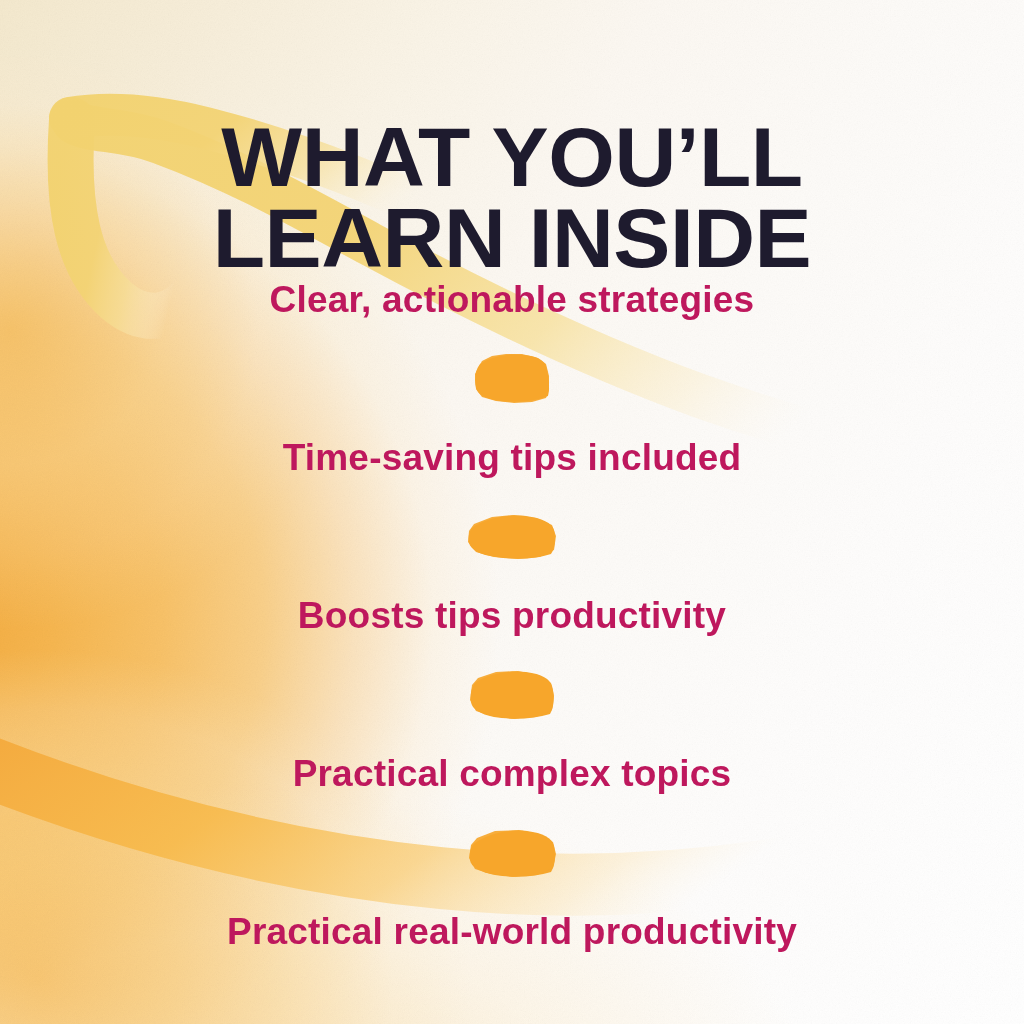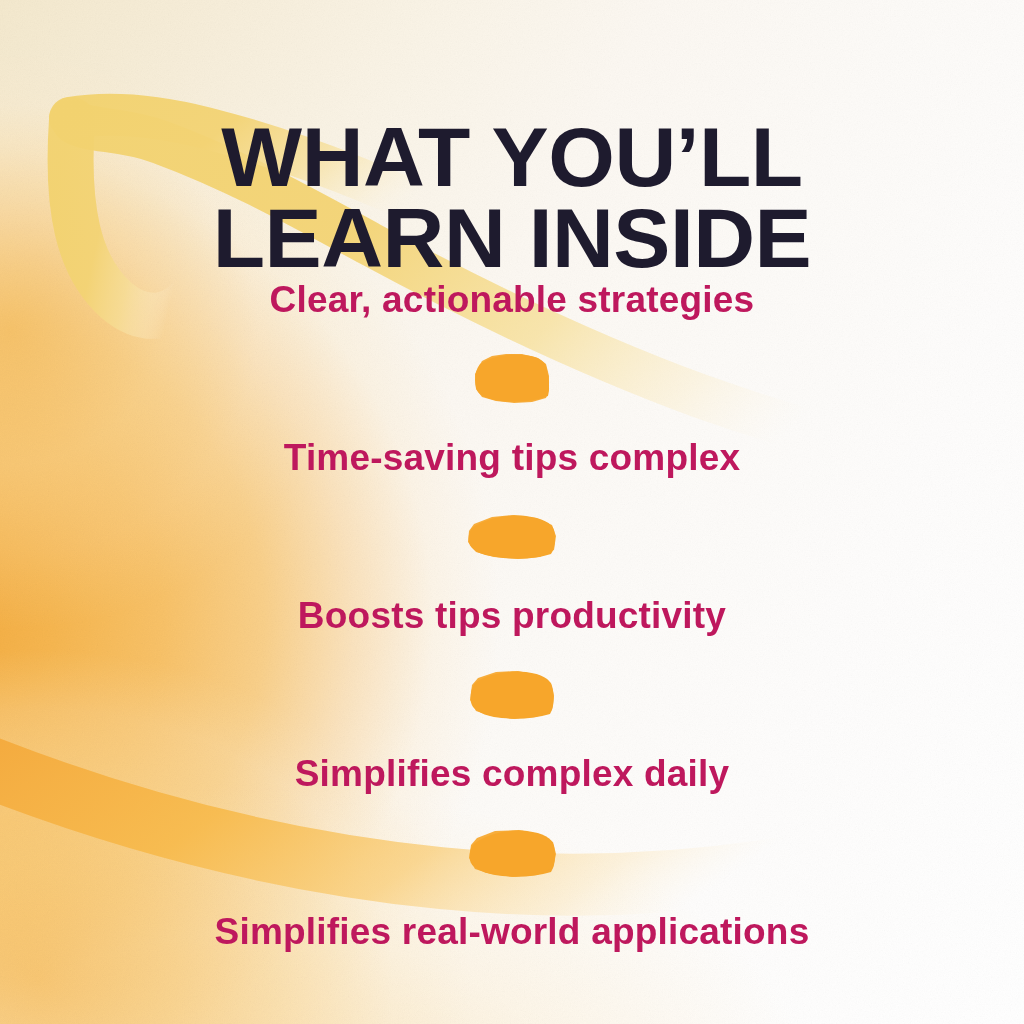--- a/index.html
+++ b/index.html
@@ -207,21 +207,21 @@
       <svg class="sep-blob" width="92" height="56" viewBox="0 0 92 56">
         <path d="M14,14 C24,7 40,3 58,5 C70,6 78,10 80,16
                  C83,26 84,38 82,46 C70,51 52,53 34,51
                  C20,49 12,45 10,38 C8,30 9,20 14,14 Z" fill="#F6A62B"></path>
         <path d="M16,11 L26,6 L40,4 L56,4 L72,8 L80,14 L83,26 L83,40
                  L80,48 L66,52 L48,53 L30,51 L16,47 L10,39 L9,24 Z" fill="#F6A62B" opacity="0.92"></path>
       </svg>
     </div>
 
     <div class="benefit-row">
-      <span class="benefit-text">Time-saving tips complex</span>
+      <span class="benefit-text">Time-saving tips included</span>
     </div>
 
     <div class="sep-row">
       <svg class="sep-blob" width="100" height="52" viewBox="0 0 100 52">
         <path d="M10,18 C22,9 44,4 64,6 C80,8 90,13 92,20
                  C94,29 93,38 89,44 C74,49 54,50 34,47
                  C18,45 9,40 7,33 C6,27 7,22 10,18 Z" fill="#F6A62B"></path>
         <path d="M12,14 L30,7 L52,5 L74,8 L90,15 L94,26 L92,40
                  L78,47 L56,49 L32,47 L14,42 L6,32 L7,21 Z" fill="#F6A62B" opacity="0.92"></path>
       </svg>
@@ -235,31 +235,31 @@
       <svg class="sep-blob" width="96" height="56" viewBox="0 0 96 56">
         <path d="M12,16 C24,8 44,4 62,6 C78,8 86,13 88,20
                  C91,30 90,42 86,48 C70,53 48,54 30,51
                  C16,48 8,43 7,36 C6,27 8,20 12,16 Z" fill="#F6A62B"></path>
         <path d="M14,12 L32,6 L54,5 L74,9 L87,17 L90,30 L88,44
                  L72,51 L50,53 L28,50 L12,45 L6,34 L8,19 Z" fill="#F6A62B" opacity="0.92"></path>
       </svg>
     </div>
 
     <div class="benefit-row">
-      <span class="benefit-text">Simplifies complex daily</span>
+      <span class="benefit-text">Practical complex topics</span>
     </div>
 
     <div class="sep-row">
       <svg class="sep-blob" width="98" height="54" viewBox="0 0 98 54">
         <path d="M12,18 C24,9 44,4 64,6 C80,8 89,13 91,21
                  C93,31 92,41 88,47 C72,52 50,53 32,50
                  C17,47 8,42 7,35 C6,27 8,21 12,18 Z" fill="#F6A62B"></path>
         <path d="M14,13 L32,6 L56,5 L76,9 L90,17 L93,29 L90,43
                  L74,50 L50,52 L28,49 L12,44 L6,33 L8,20 Z" fill="#F6A62B" opacity="0.92"></path>
       </svg>
     </div>
 
     <div class="benefit-row">
-      <span class="benefit-text">Simplifies real-world applications</span>
+      <span class="benefit-text">Practical real-world productivity</span>
     </div>
 
   </div>
 </div>
 
 </body></html>

